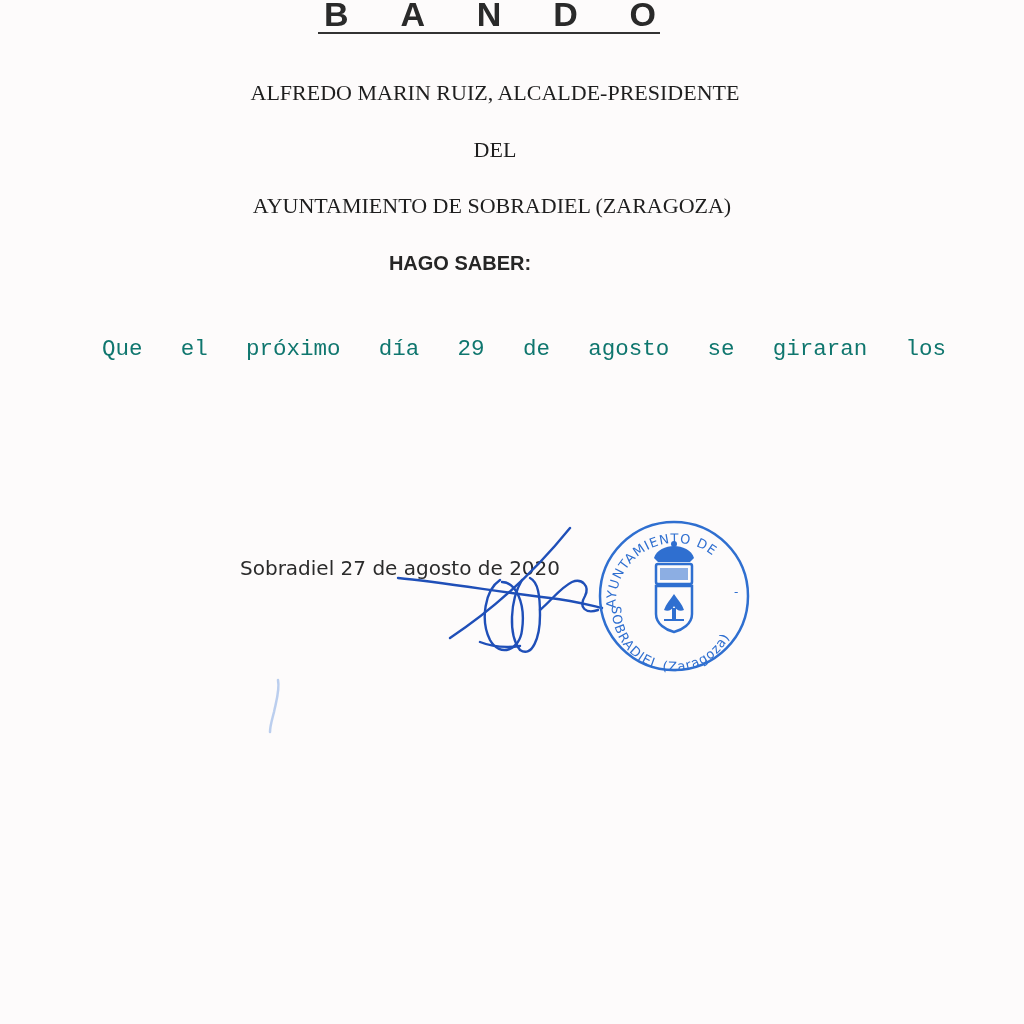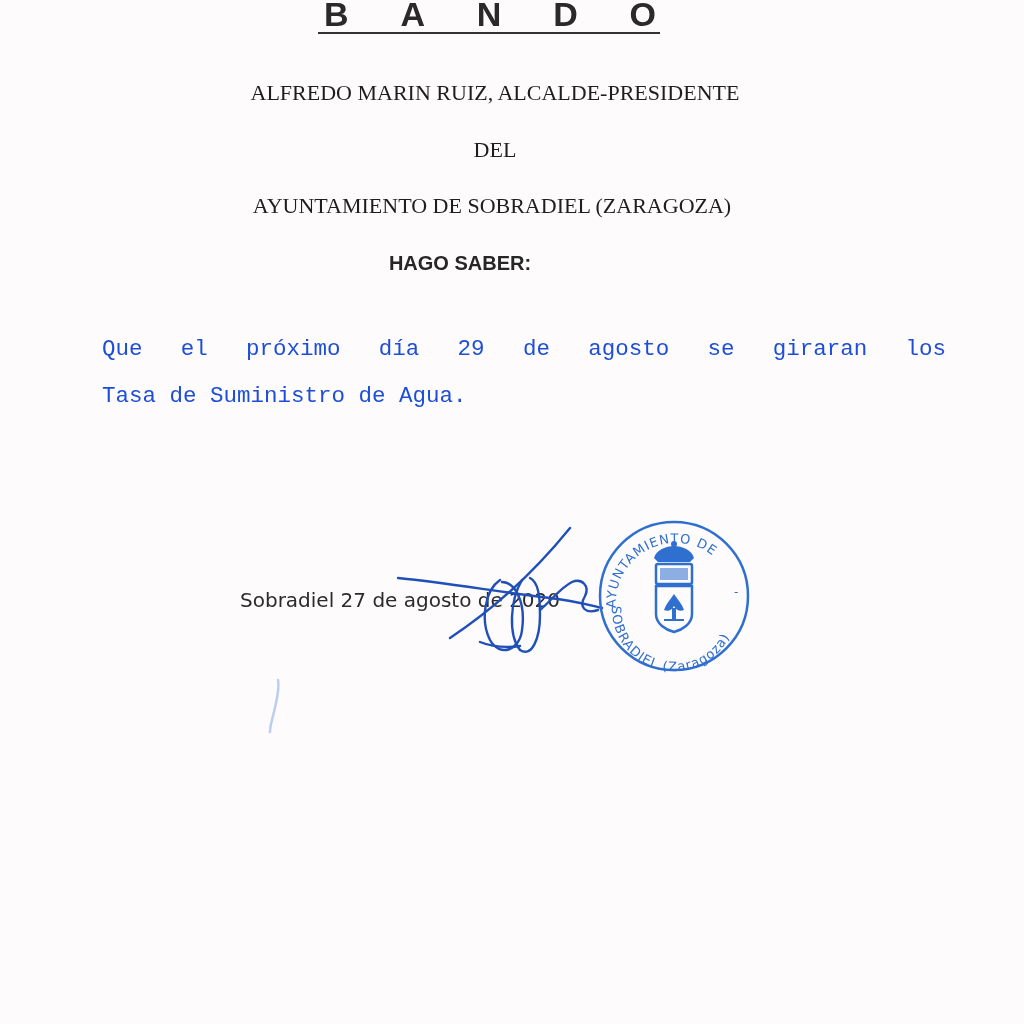--- a/index.html
+++ b/index.html
@@ -64,40 +64,39 @@
       margin-left: -52px;
     }
     .body-text {
       position: absolute;
       left: 102px;
       top: 326px;
       width: 844px;
       font-family: "Liberation Mono", monospace;
       font-size: 22.5px;
       line-height: 47px;
-      color: #1d4ed8;
+      color: #0f766e;
       text-align: justify;
       text-align-last: left;
     }
     .body-line {
       display: block;
       text-align: justify;
       text-align-last: justify;
       white-space: nowrap;
     }
     .body-line.last { text-align-last: left; }
     .date-line {
       position: absolute;
       left: 240px;
       top: 556px;
       font-family: "DejaVu Sans", sans-serif;
       font-size: 20px;
       color: #2b2b2b;
       white-space: nowrap;
-      margin-top: 32px;
     }
     .signature {
       position: absolute;
       left: 380px;
       top: 520px;
       width: 240px;
       height: 150px;
     }
     .seal {
       position: absolute;
@@ -128,21 +127,20 @@
   </div>
 
   <div class="serif-line line-mayor">ALFREDO MARIN RUIZ, ALCALDE-PRESIDENTE</div>
   <div class="serif-line line-del">DEL</div>
   <div class="serif-line line-ayto">AYUNTAMIENTO DE SOBRADIEL (ZARAGOZA)</div>
 
   <div class="hago">HAGO SABER:</div>
 
   <div class="body-text">
     <span class="body-line">Que el próximo día 29 de agosto se giraran los</span>
-    <span class="body-line last">Tasa de Suministro de Agua.</span>
   </div>
 
   <div class="date-line">Sobradiel 27 de agosto de 2020</div>
 
   <svg class="signature" viewBox="0 0 240 150" fill="none" stroke="#1f4fb8" stroke-width="2.4" stroke-linecap="round" stroke-linejoin="round">
     <path d="M18 58 C 60 62, 120 72, 170 78 C 190 80, 205 84, 222 88"></path>
     <path d="M190 8 C 160 45, 120 85, 70 118"></path>
     <path d="M120 60 C 105 70, 100 100, 110 120 C 120 138, 140 130, 142 110 C 146 82, 135 62, 122 62"></path>
     <path d="M142 60 C 130 80, 128 115, 140 130 C 152 138, 160 118, 160 95 C 160 75, 158 62, 150 58"></path>
     <path d="M160 90 C 172 80, 180 68, 192 62 C 202 58, 210 66, 205 76 C 198 88, 206 94, 218 90"></path>

